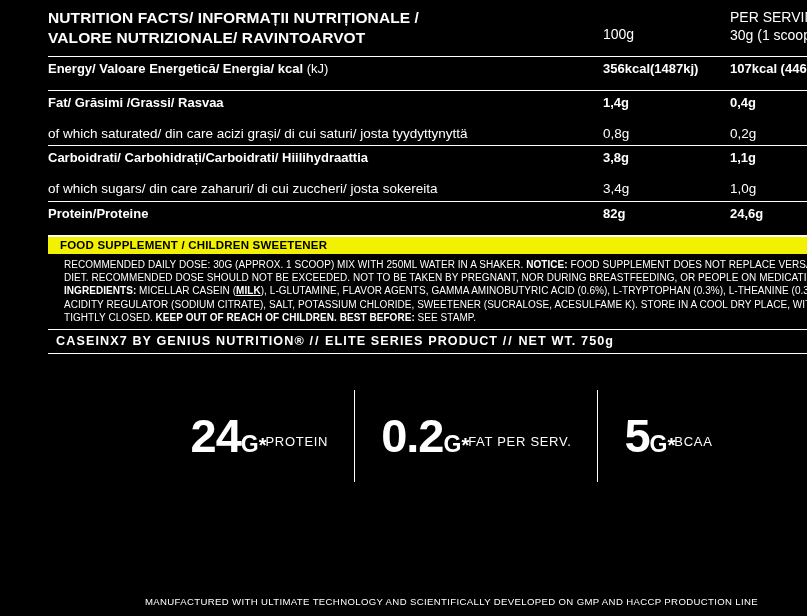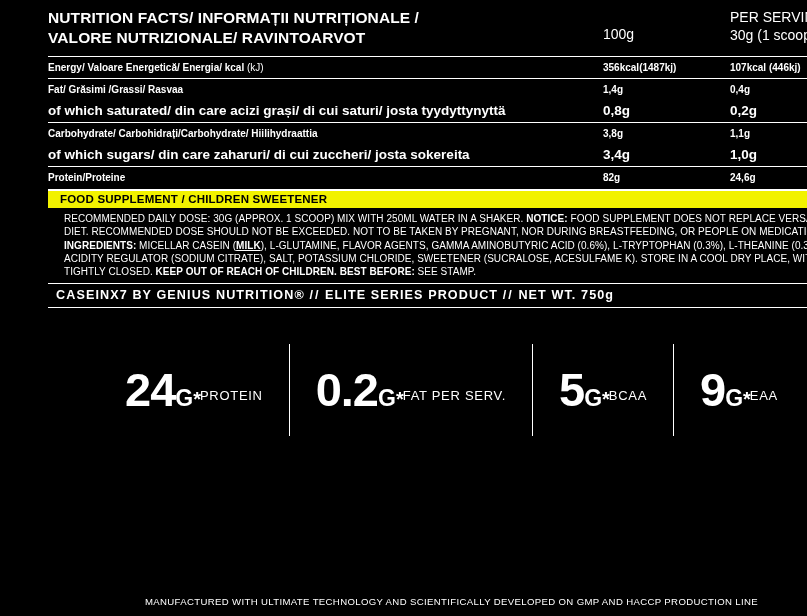--- a/index.html
+++ b/index.html
@@ -40,31 +40,31 @@
     font-weight: normal;
     line-height: 1.32;
   }
 
   .rule td {
     border-top: 1.6px solid #ffffff;
   }
 
   .row-main td {
     padding-top: 5px;
-    padding-bottom: 5px;
-    font-size: 10px;
+    padding-bottom: 13px;
+    font-size: 13px;
     font-weight: bold;
     line-height: 1.15;
   }
   .row-main .light { font-weight: normal; }
   .row-sub td {
     padding-top: 2px;
     padding-bottom: 4px;
     font-size: 13.5px;
-    font-weight: bold;
+    font-weight: normal;
     line-height: 1.15;
   }
 
   
   .yellow-band {
     background: #f2f200;
     color: #000;
     font-size: 11.5px;
     font-weight: bold;
     letter-spacing: .2px;
@@ -196,21 +196,21 @@
         </tr>
         <tr class="row-sub">
           <td class="c-label"><span>of which saturated/ din care acizi grași/ di cui saturi/ josta tyydyttynyttä</span><span class="light"></span></td>
           <td class="c-100">0,8g</td>
           <td class="c-serv">0,2g</td>
         </tr>
         <tr class="rule">
           <td colspan="3"></td>
         </tr>
         <tr class="row-main">
-          <td class="c-label"><span>Carbohydrate/ Carbohidrați/Carbohydrate/ Hiilihydraattia</span><span class="light"></span></td>
+          <td class="c-label"><span>Carboidrati/ Carbohidrați/Carboidrati/ Hiilihydraattia</span><span class="light"></span></td>
           <td class="c-100">3,8g</td>
           <td class="c-serv">1,1g</td>
         </tr>
         <tr class="row-sub">
           <td class="c-label"><span>of which sugars/ din care zaharuri/ di cui zuccheri/ josta sokereita</span><span class="light"></span></td>
           <td class="c-100">3,4g</td>
           <td class="c-serv">1,0g</td>
         </tr>
         <tr class="rule">
           <td colspan="3"></td>
@@ -244,20 +244,16 @@
         <div class="cap">PROTEIN</div>
       </div>
       <div class="stat">
         <div class="value"><span>0.2</span><span class="unit">G</span><span class="star">*</span></div>
         <div class="cap">FAT PER SERV.</div>
       </div>
       <div class="stat">
         <div class="value"><span>5</span><span class="unit">G</span><span class="star">*</span></div>
         <div class="cap">BCAA</div>
       </div>
-      <div class="stat">
-        <div class="value"><span>9</span><span class="unit">G</span><span class="star">*</span></div>
-        <div class="cap">EAA</div>
-      </div>
     </div>
 
   <div class="footer-note">MANUFACTURED WITH ULTIMATE TECHNOLOGY AND SCIENTIFICALLY DEVELOPED ON GMP AND HACCP PRODUCTION LINE</div>
 </div>
 
 </body></html>

